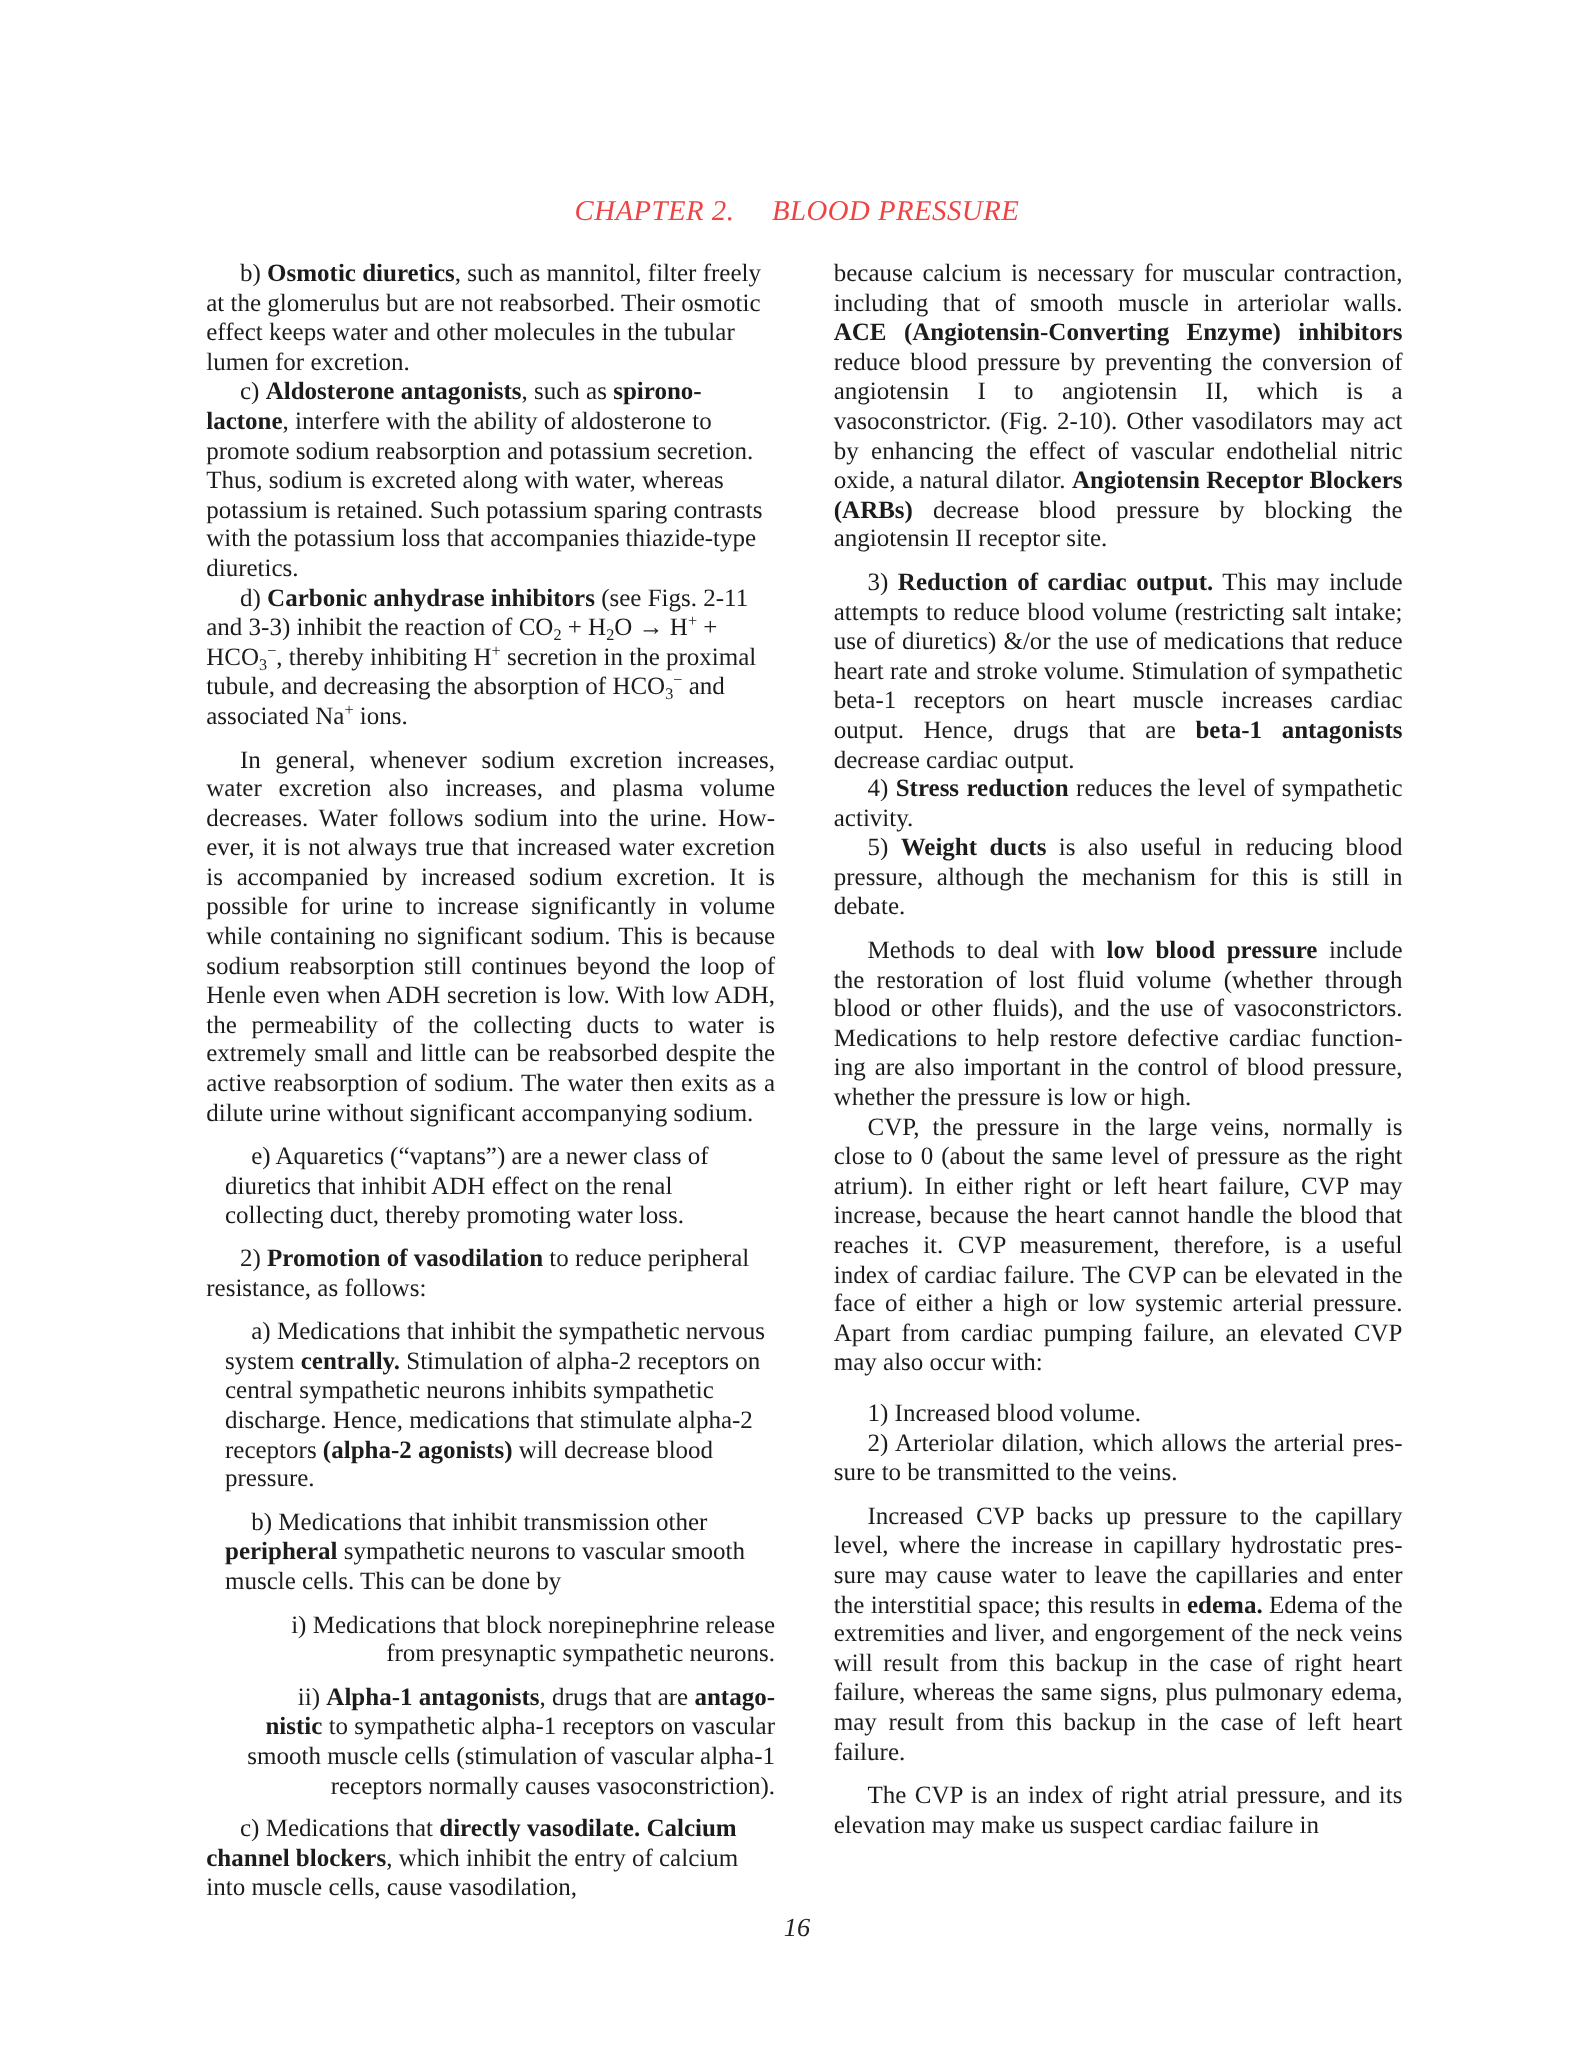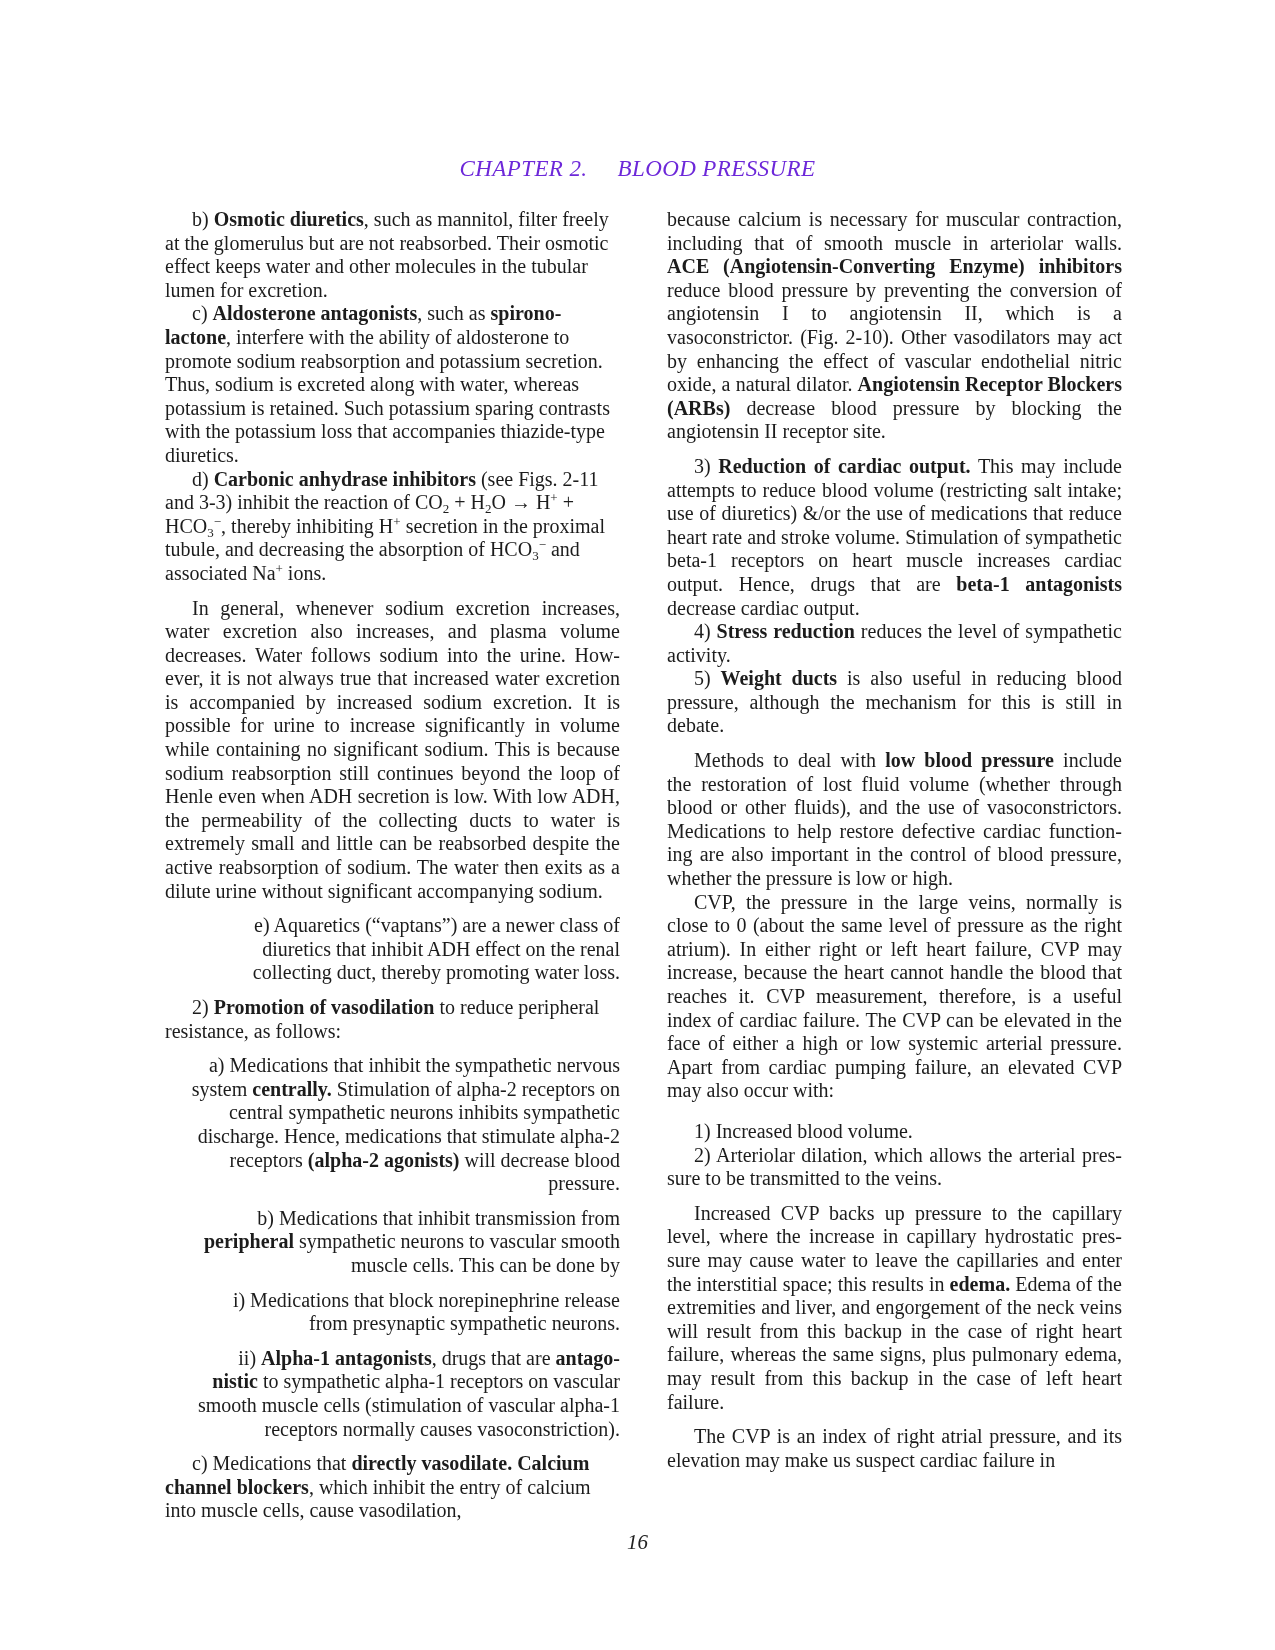--- a/index.html
+++ b/index.html
@@ -1,28 +1,28 @@
 <!DOCTYPE html>
 <html><head>
 <meta charset="utf-8">
 <style>
   html,body{margin:0;padding:0;background:#ffffff;}
   #page{position:relative;width:1275px;height:1650px;background:#ffffff;overflow:hidden;
         font-family:"Liberation Serif", serif;color:#1c1c1c;}
   .header{position:absolute;top:156px;left:0;right:0;text-align:center;
-          font-style:italic;font-size:23px;letter-spacing:0.4px;color:#6d28d9;}
+          font-style:italic;font-size:23px;letter-spacing:0.4px;color:#ef4444;}
   .hdr-gap{display:inline-block;width:30px;}
   .content{position:absolute;top:208px;left:165px;display:flex;gap:47px;}
   .col{width:455px;font-size:20px;line-height:23.6px;}
   .col p{margin:0;text-align:justify;hyphens:manual;}
   .col p.left{text-align:left;}
   .col p.ind{text-indent:27px;}
   .col p.gap{margin-top:11px;}
   .col p.gap2{margin-top:17px;}
-  .col p.sub{margin-left:15px;text-align:right;text-indent:21px;}
+  .col p.sub{margin-left:15px;text-align:left;text-indent:21px;}
   .col p.sub2{margin-left:31px;text-align:right;text-indent:21px;}
   .col sub{font-size:13px;line-height:0;vertical-align:-4px;}
   .col sup{font-size:13px;line-height:0;vertical-align:7px;}
   .col b{font-weight:bold;}
   .sec-head{font-family:"Liberation Sans", sans-serif;font-weight:bold;
             font-size:23.5px;text-align:center;margin:16px 0 8px 0;}
   .footer{position:absolute;top:1530px;left:0;right:0;text-align:center;
           font-style:italic;font-size:21px;color:#222;}
 </style>
 </head>
@@ -35,21 +35,21 @@
 
   <div class="content">
     <div class="col" id="left-col">
         <p class="ind left"><span>b) </span><b>Osmotic diuretics</b><span>, such as mannitol, filter freely at the glomerulus but are not reabsorbed. Their osmotic effect keeps water and other molecules in the tubular lumen for excretion.</span></p>
         <p class="ind left"><span>c) </span><b>Aldosterone antagonists</b><span>, such as </span><b>spirono­lactone</b><span>, interfere with the ability of aldosterone to promote sodium reabsorption and potassium secre­tion. Thus, sodium is excreted along with water, whereas potassium is retained. Such potassium sparing contrasts with the potassium loss that ac­companies thiazide-type diuretics.</span></p>
         <p class="ind left"><span>d) </span><b>Carbonic anhydrase inhibitors</b><span> (see Figs. 2-11 and 3-3) inhibit the reaction of CO</span><sub>2</sub><span> + H</span><sub>2</sub><span>O → H</span><sup>+</sup><span> + HCO</span><sub>3</sub><sup>−</sup><span>, thereby inhibiting H</span><sup>+</sup><span> secretion in the proximal tubule, and decreasing the absorption of HCO</span><sub>3</sub><sup>−</sup><span> and associated Na</span><sup>+</sup><span> ions.</span></p>
         <p class="ind gap"><span>In general, whenever sodium excretion increases, water excretion also increases, and plasma volume decreases. Water follows sodium into the urine. How­ever, it is not always true that increased water excre­tion is accompanied by increased sodium excretion. It is possible for urine to increase significantly in volume while containing no significant sodium. This is because sodium reabsorption still continues beyond the loop of Henle even when ADH secretion is low. With low ADH, the permeability of the collecting ducts to water is extremely small and little can be reabsorbed despite the active reabsorption of sodium. The water then exits as a dilute urine without significant accompanying sodium.</span></p>
         <p class="sub left gap"><span>e) Aquaretics (“vaptans”) are a newer class of diuretics that inhibit ADH effect on the renal collecting duct, thereby promoting water loss.</span></p>
         <p class="ind left gap"><span>2) </span><b>Promotion of vasodilation</b><span> to reduce peripheral resistance, as follows:</span></p>
         <p class="sub left gap"><span>a) Medications that inhibit the sympathetic nervous system </span><b>centrally.</b><span> Stimulation of alpha-2 receptors on central sympathetic neurons inhibits sympathetic discharge. Hence, medications that stimulate alpha-2 receptors </span><b>(alpha-2 agonists)</b><span> will decrease blood pressure.</span></p>
-        <p class="sub left gap"><span>b) Medications that inhibit transmission from </span><b>peripheral</b><span> sympathetic neurons to vascular smooth muscle cells. This can be done by</span></p>
+        <p class="sub left gap"><span>b) Medications that inhibit transmission other </span><b>peripheral</b><span> sympathetic neurons to vascular smooth muscle cells. This can be done by</span></p>
         <p class="sub2 left gap"><span>i) Medications that block norepinephrine re­lease from presynaptic sympathetic neurons.</span></p>
         <p class="sub2 left gap"><span>ii) </span><b>Alpha-1 antagonists</b><span>, drugs that are </span><b>antago­nistic</b><span> to sympathetic alpha-1 receptors on vascular smooth muscle cells (stimulation of vascular alpha-1 receptors normally causes vasoconstriction).</span></p>
         <p class="ind left gap"><span>c) Medications that </span><b>directly vasodilate. Cal­cium channel blockers</b><span>, which inhibit the entry of calcium into muscle cells, cause vasodilation,</span></p>
       </div>
     <div class="col" id="right-col">
         <p class=""><span>because calcium is necessary for muscular contrac­tion, including that of smooth muscle in arteriolar walls. </span><b>ACE (Angiotensin-Converting Enzyme) inhibitors</b><span> reduce blood pressure by preventing the conversion of angiotensin I to angiotensin II, which is a vasoconstrictor. (Fig. 2-10). Other vasodilators may act by enhancing the effect of vascular endothe­lial nitric oxide, a natural dilator. </span><b>Angiotensin Re­ceptor Blockers (ARBs)</b><span> decrease blood pressure by blocking the angiotensin II receptor site.</span></p>
         <p class="ind gap"><span>3) </span><b>Reduction of cardiac output.</b><span> This may include attempts to reduce blood volume (restricting salt in­take; use of diuretics) &amp;/or the use of medications that reduce heart rate and stroke volume. Stimula­tion of sympathetic beta-1 receptors on heart muscle increases cardiac output. Hence, drugs that are </span><b>beta-1 antagonists</b><span> decrease cardiac output.</span></p>
         <p class="ind"><span>4) </span><b>Stress reduction</b><span> reduces the level of sympa­thetic activity.</span></p>
         <p class="ind"><span>5) </span><b>Weight ducts</b><span> is also useful in reducing blood pressure, although the mechanism for this is still in debate.</span></p>
         <p class="ind gap"><span>Methods to deal with </span><b>low blood pressure</b><span> include the restoration of lost fluid volume (whether through blood or other fluids), and the use of vasoconstrictors. Medications to help restore defective cardiac function­ing are also important in the control of blood pressure, whether the pressure is low or high.</span></p>

